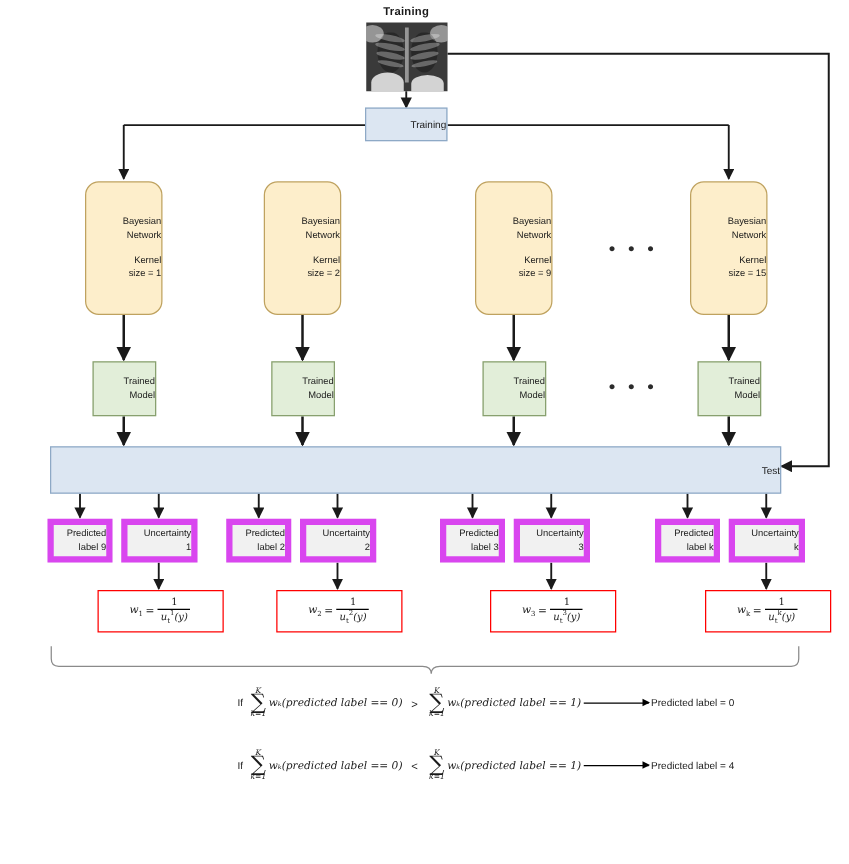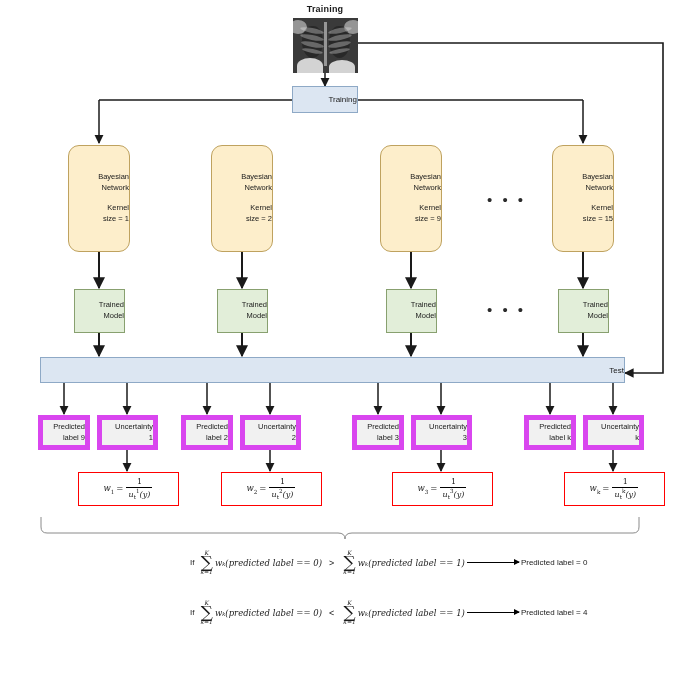--- a/index.html
+++ b/index.html
@@ -181,21 +181,21 @@
 </div>
 <div class="node box-tm" style="left:386px;top:289px;width:51px;height:44px;">
   <span>Trained</span>
   <span>Model</span>
 </div>
 <div class="node box-tm" style="left:558px;top:289px;width:51px;height:44px;">
   <span>Trained</span>
   <span>Model</span>
 </div>
 
-<div class="node box-test" style="left:40px;top:357px;width:585px;height:26px;">
+<div class="node box-test" style="left:40px;top:357px;width:585px;height:38px;">
   <span>Test</span>
 </div>
 
 <div class="node box-pl" style="left:38px;top:415px;width:52px;height:35px;">
   <span>Predicted</span>
   <span>label 9</span>
 </div>
 <div class="node box-pl" style="left:97px;top:415px;width:61px;height:35px;">
   <span>Uncertainty</span>
   <span>1</span>

